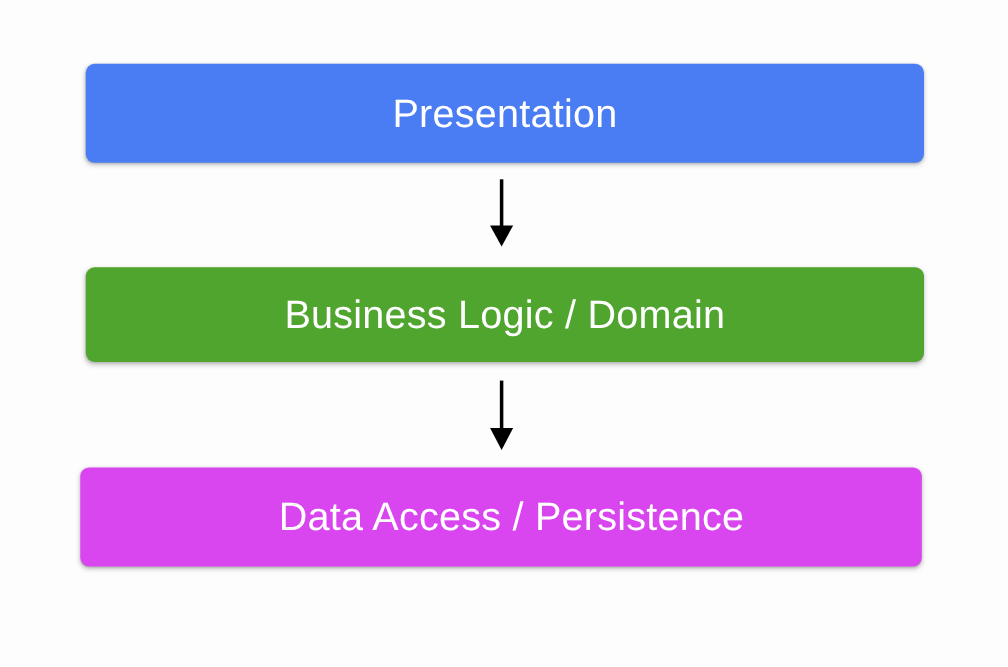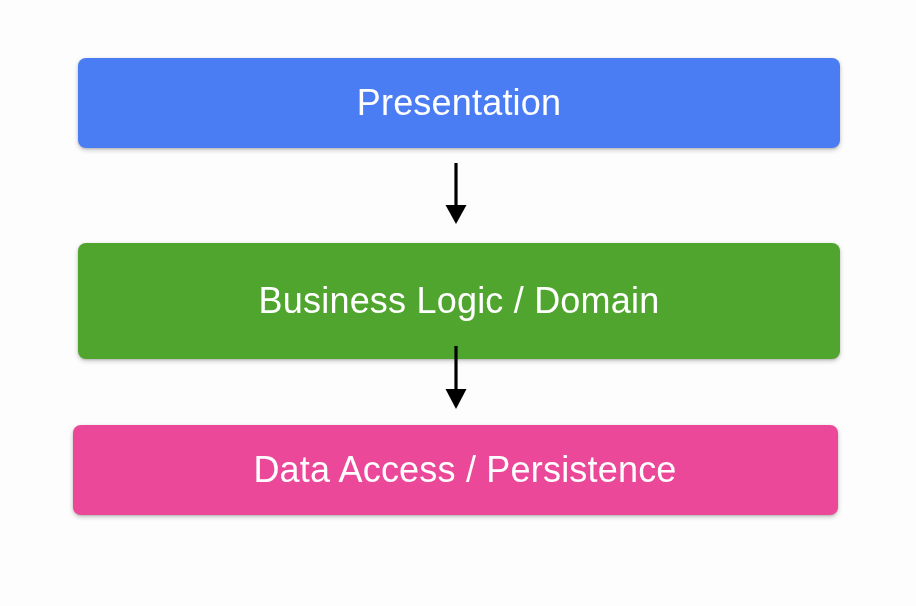--- a/index.html
+++ b/index.html
@@ -49,21 +49,21 @@
     width: 762px;
     height: 90px;
     background: #4a7cf3;
   }
 
   
   #box-business {
     left: 78px;
     top: 243px;
     width: 762px;
-    height: 116px;
+    height: 86px;
     background: #4fa52e;
   }
 
   
   #box-data {
     left: 73px;
     top: 425px;
     width: 765px;
     height: 90px;
     background: #44999c;
@@ -110,17 +110,17 @@
     <span class="layer-label">Business Logic / Domain</span>
   </div>
 
   <div class="connector-arrow" id="arrow-business-data">
     <svg viewBox="0 0 44 66" preserveAspectRatio="none">
       <line x1="22" y1="1" x2="22" y2="45" stroke="#000000" stroke-width="3.2"></line>
       <polygon points="11.5,44 32.5,44 22,64" fill="#000000"></polygon>
     </svg>
   </div>
 
-  <div class="layer-box" id="box-data" style="background: #ec4899; padding-left: 19px;">
+  <div class="layer-box" id="box-data" style="background: #d946ef; padding-left: 19px;">
     <span class="layer-label">Data Access / Persistence</span>
   </div>
 
 </div>
 
 </body></html>

